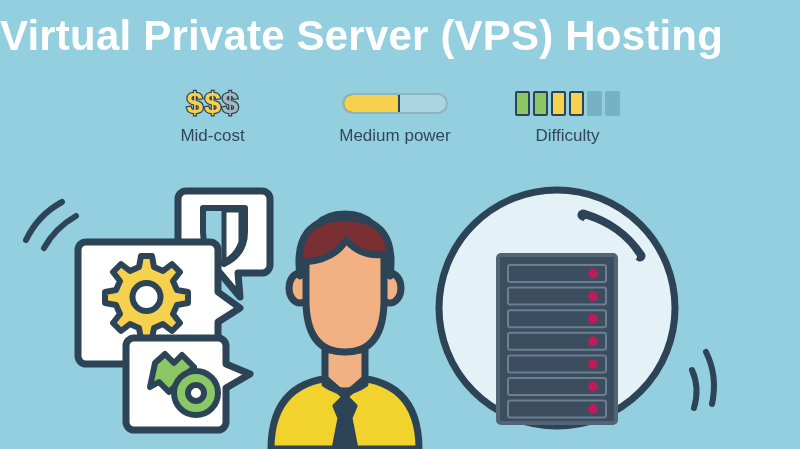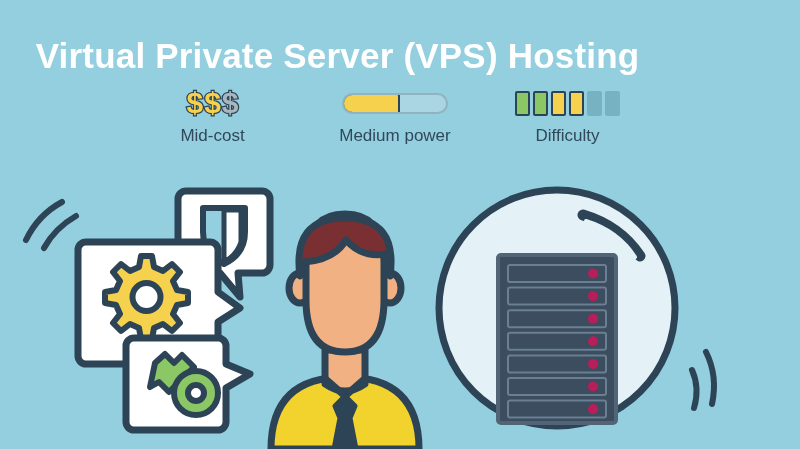--- a/index.html
+++ b/index.html
@@ -17,26 +17,26 @@
     position: relative;
     width: 800px;
     height: 449px;
     background: #93cfdf;
     overflow: hidden;
   }
 
   
   #title {
     position: absolute;
-    top: 37px;
+    top: 17px;
     left: 0;
     width: 675px;
     text-align: center;
     color: #ffffff;
-    font-size: 35px;
+    font-size: 42px;
     font-weight: bold;
     letter-spacing: 0.2px;
     line-height: 38px;
     white-space: nowrap;
   }
 
   
   #metrics {
     position: absolute;
     top: 88px;

